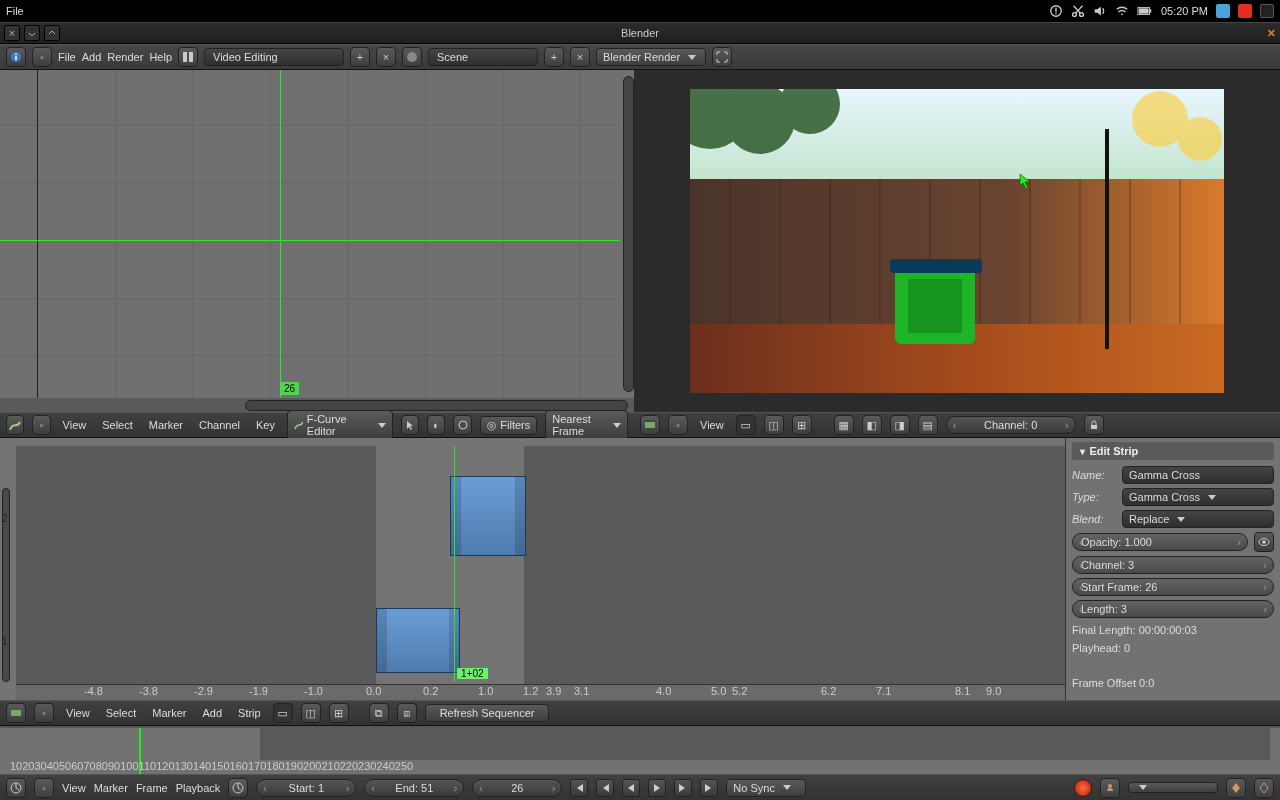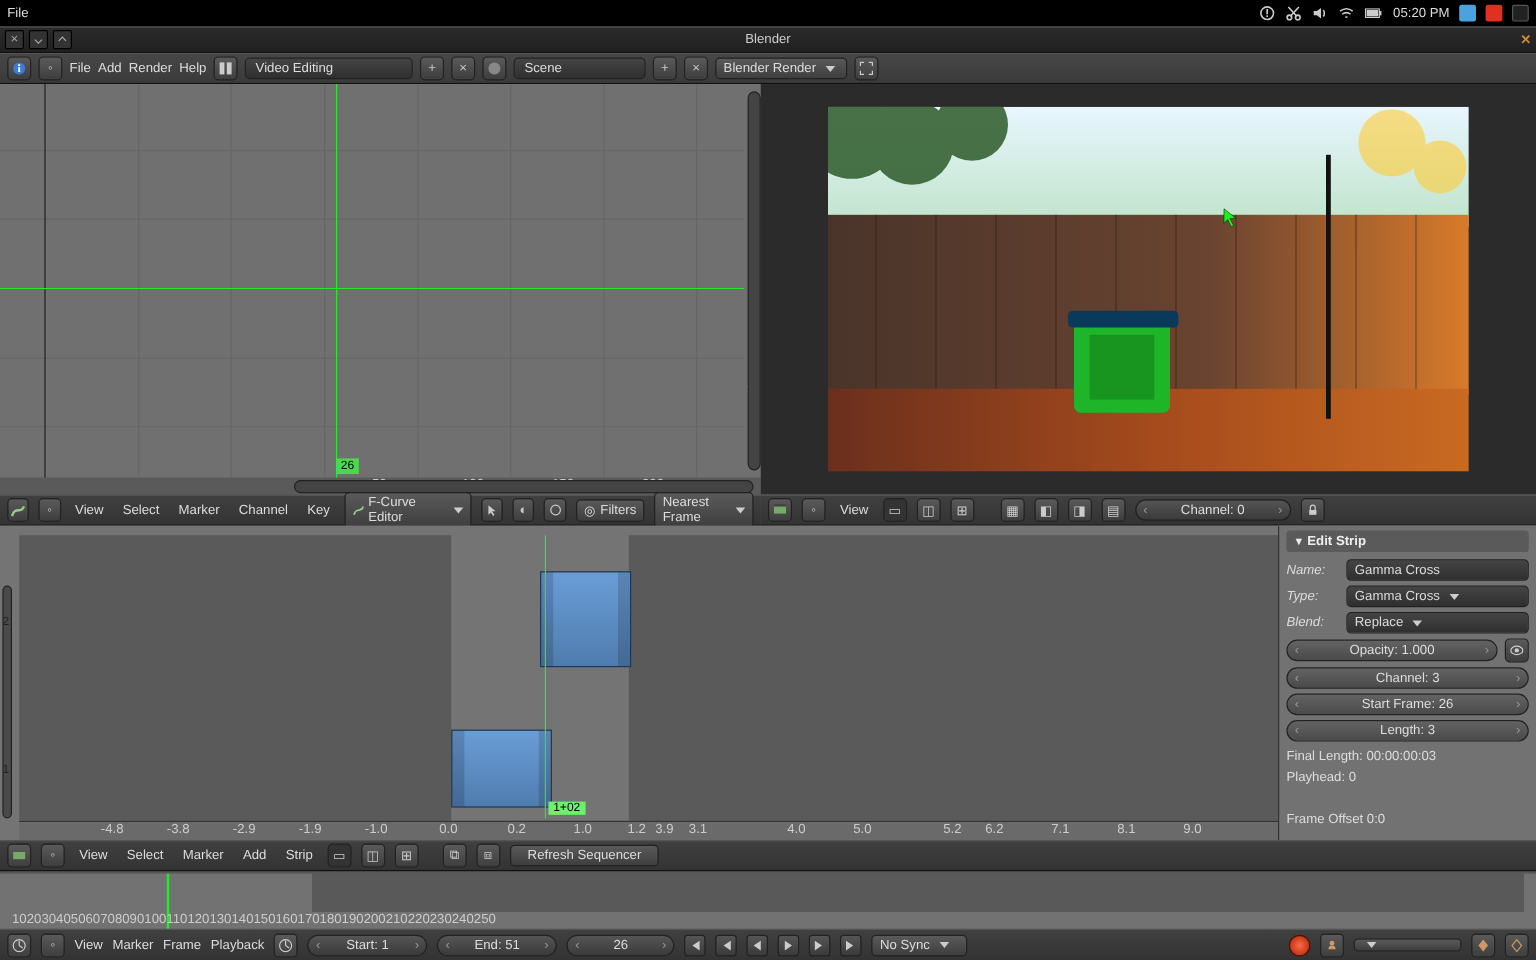--- a/index.html
+++ b/index.html
@@ -66,21 +66,21 @@
 .seq .plus { position:absolute; right:4px; top:6px; width:14px; height:14px; background:#555; border-radius:3px; border:1px solid #222; color:#ccc; text-align:center; line-height:12px; }
 .seq .vscroll { position:absolute; left:2px; top:50px; bottom:18px; width:8px; background:#4a4a4a; border-radius:4px; border:1px solid #222; }
 
 
 .props { position:absolute; right:0; top:438px; width:215px; height:262px; background:#727272; border-left:1px solid #333; color:#ddd; padding:4px 6px; }
 .props h4 { background:#5a5a5a; padding:3px 6px; border-radius:3px; margin-bottom:6px; color:#eee; }
 .props h4::before { content:"▼ "; font-size:9px; }
 .props .row { display:flex; align-items:center; gap:6px; margin:4px 0; }
 .props .row label { width:44px; color:#ddd;font-style:italic; }
 .props .field { flex:1; background:linear-gradient(#444,#2f2f2f); border:1px solid #222; border-radius:4px; padding:2px 6px; color:#ddd; }
-.props .pill { background:linear-gradient(#636363,#4a4a4a); border:1px solid #222; border-radius:10px; padding:2px 8px; text-align:center; color:#ddd; position:relative; }
+.props .pill { background:linear-gradient(#636363,#4a4a4a); border:1px solid #222; border-radius:10px; padding:2px 8px; text-align:left; color:#ddd; position:relative; }
 .props .pill::before, .props .pill::after { content:"‹"; position:absolute; left:6px; color:#999; }
 .props .pill::after { content:"›"; left:auto; right:6px; }
 
 
 .tl { position:absolute; left:0; right:0; bottom:26px; height:46px; background:#727272; }
 .tl .ruler { position:absolute; left:10px; right:10px; bottom:0; height:14px; color:#ccc; font-size:10px; }
 .tl .dark { position:absolute; top:0; bottom:14px; background:rgba(0,0,0,.22); }
 .tl .ph { position:absolute; top:0; bottom:0; width:2px; background:#1fef1f; }
 
 .bbar { position:absolute; left:0; right:0; bottom:0; height:26px; background:linear-gradient(#404040,#333); border-top:1px solid #555; display:flex; align-items:center; gap:8px; padding:0 6px; color:#ddd; }
@@ -368,24 +368,24 @@
     <span style="left:233px">-1.9</span>
     <span style="left:288px">-1.0</span>
     <span style="left:350px">0.0</span>
     <span style="left:407px">0.2</span>
     <span style="left:462px">1.0</span>
     <span style="left:507px">1.2</span>
     <span style="left:530px">3.9</span>
     <span style="left:558px">3.1</span>
     <span style="left:640px">4.0</span>
     <span style="left:695px">5.0</span>
-    <span style="left:770px">5.2</span>
+    <span style="left:716px">5.2</span>
     <span style="left:805px">6.2</span>
     <span style="left:860px">7.1</span>
-    <span style="left:915px">8.1</span>
+    <span style="left:939px">8.1</span>
     <span style="left:970px">9.0</span>
   </div>
 </div>
 
 <div class="props">
   <h4>Edit Strip</h4>
   <div class="row">
       <label>Name:</label>
       <div class="field">Gamma Cross</div>
     </div>

